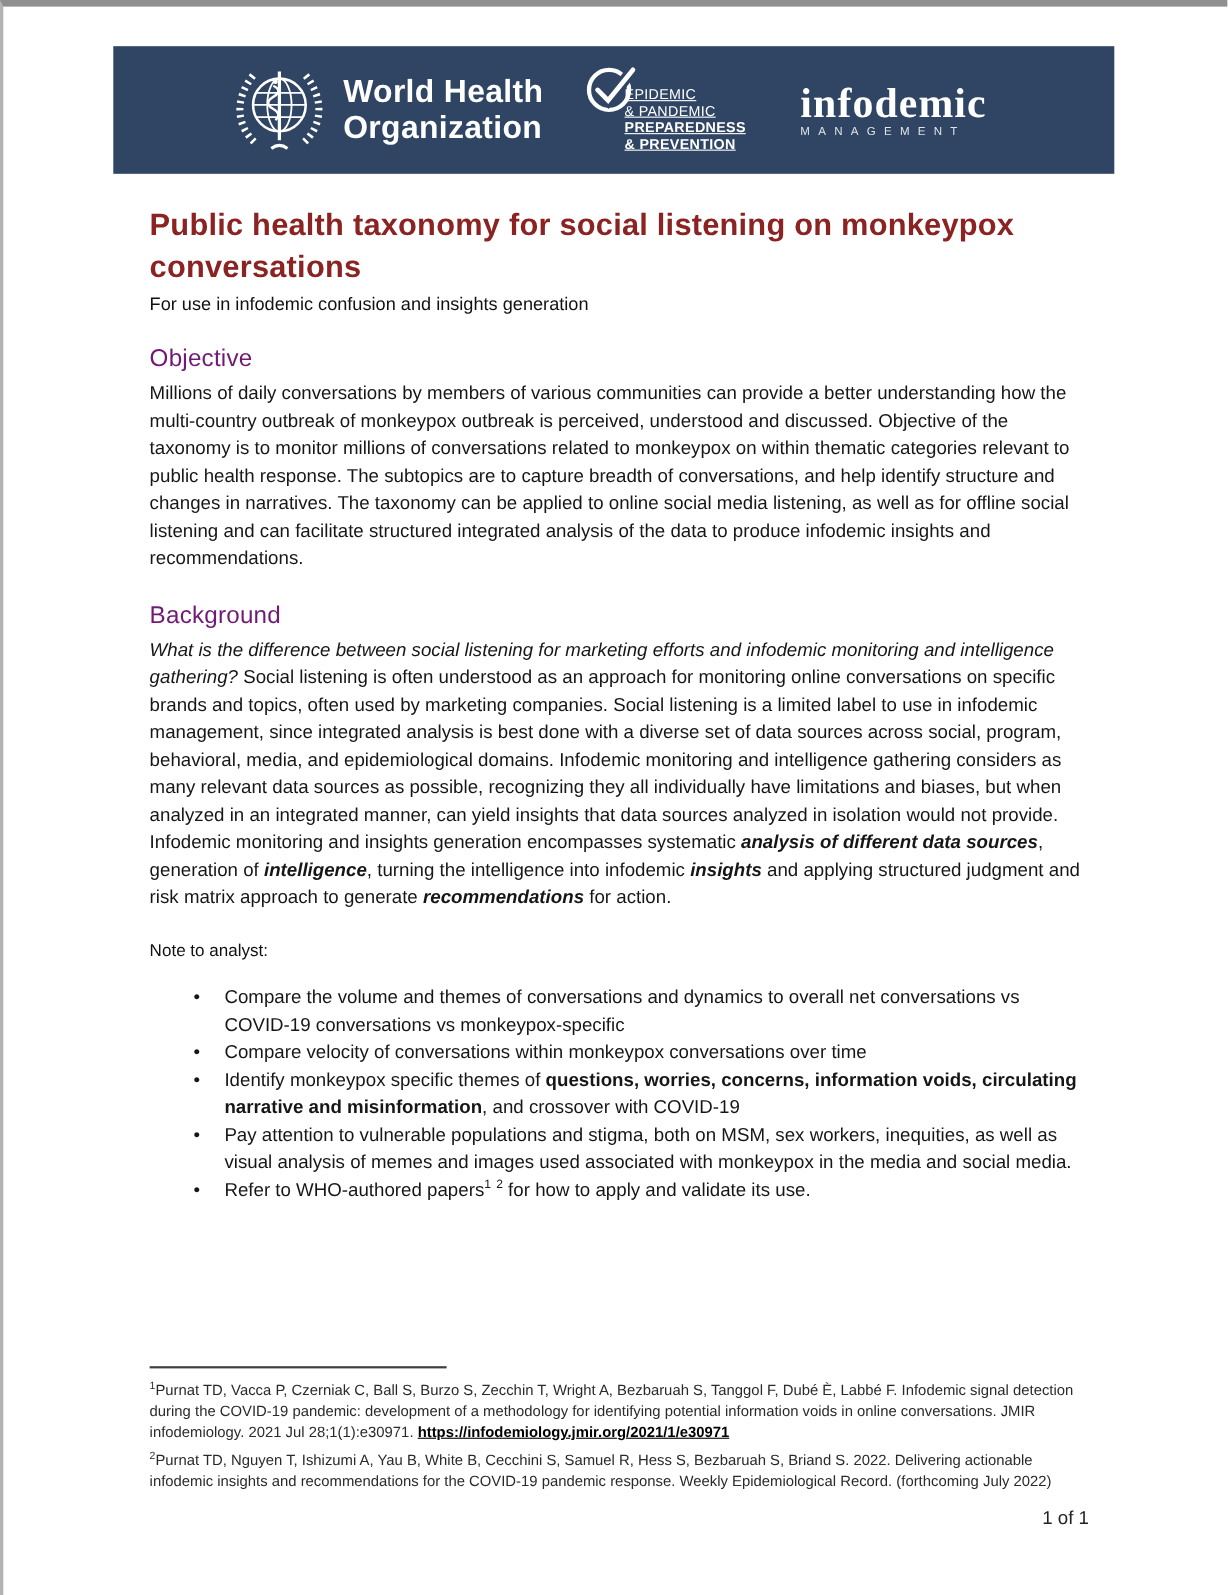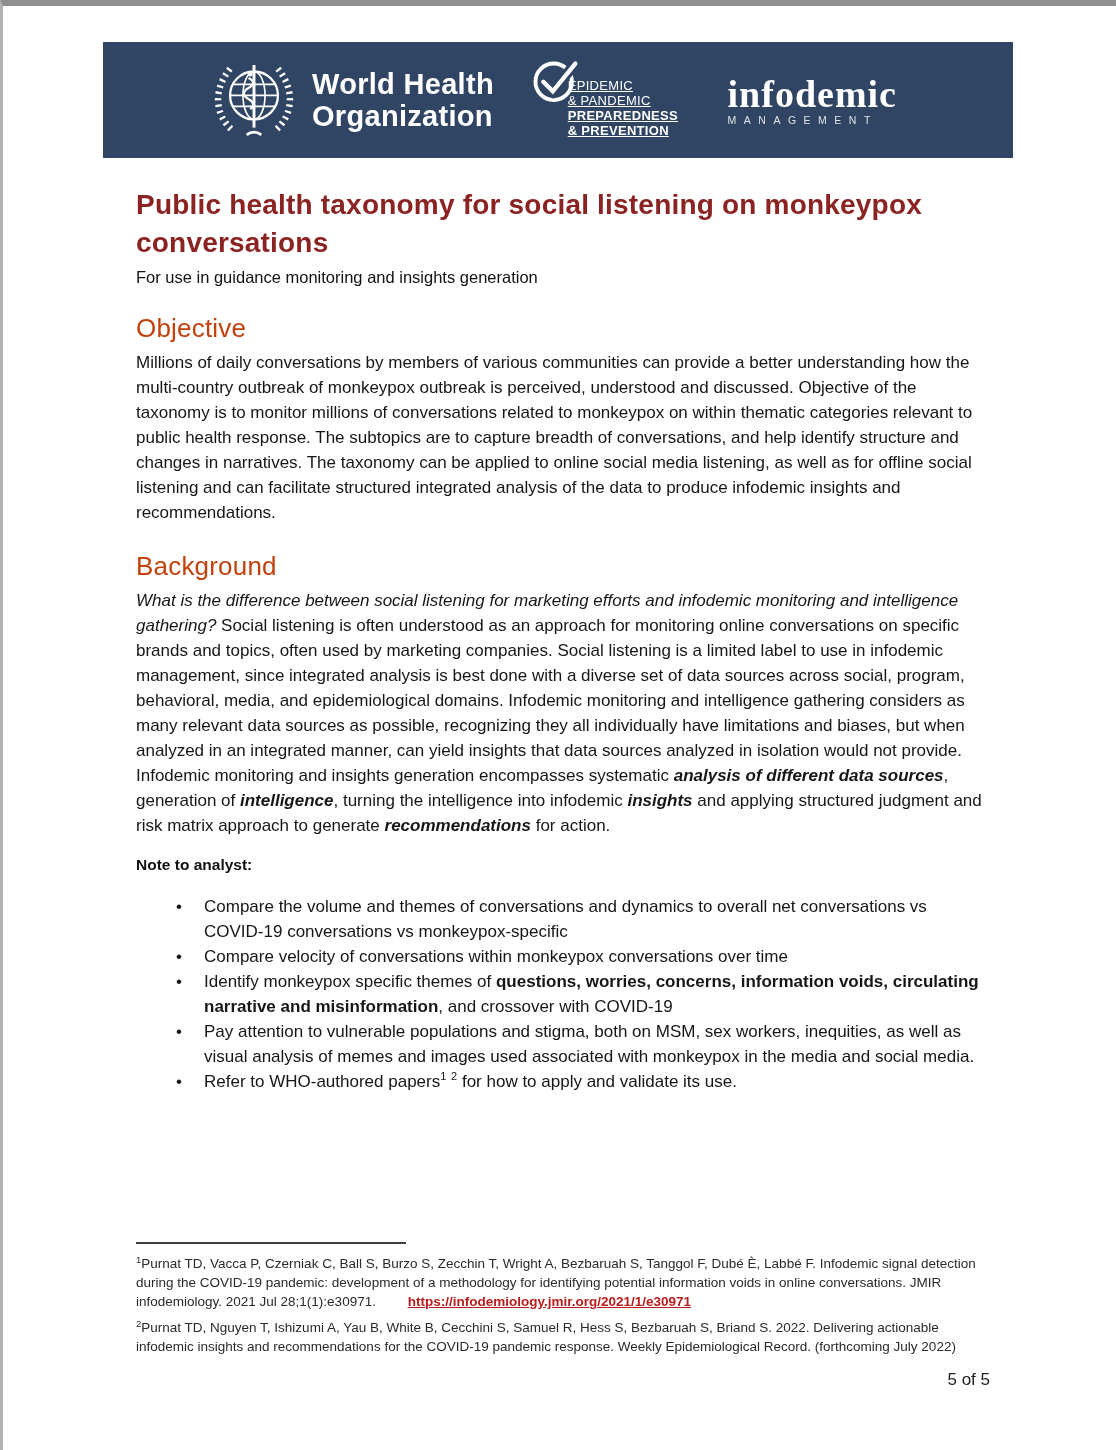--- a/index.html
+++ b/index.html
@@ -28,37 +28,37 @@
   .info-name { font-family: "Liberation Serif", serif; font-size: 38px; line-height: 38px; letter-spacing: 1px; font-weight: bold; }
   .info-sub { font-size: 10.5px; letter-spacing: 7.5px; color: rgba(255,255,255,0.85); margin-top: 1px; }
   
   main { padding: 0 117px 0 133px; }
   .doc-title {
     margin: 28px 0 6px; font-size: 28px; line-height: 38px; font-weight: bold;
     color: #8b2323; max-width: 860px; letter-spacing: 0.2px;
   }
   .doc-subtitle { margin: 0; font-size: 16.5px; color: #111; }
   h2.section-heading {
-    margin: 26px 0 6px; font-size: 26px; font-weight: 400; color: #c2410c; letter-spacing: 0.2px;
+    margin: 26px 0 6px; font-size: 22px; font-weight: 400; color: #701a75; letter-spacing: 0.2px;
   }
   p.body-text { margin: 0; font-size: 17px; line-height: 25px; max-width: 858px; color: #161616; }
   .lead-italic { font-style: italic; }
   .bi { font-weight: bold; font-style: italic; }
   .b { font-weight: bold; }
-  .note-label { margin: 18px 0 0; font-size: 15.5px; font-weight: bold; color: #111; }
+  .note-label { margin: 28px 0 0; font-size: 15.5px; font-weight: normal; color: #111; }
   ul.note-list { list-style: none; margin: 20px 0 0; padding: 0 0 0 38px; max-width: 845px; }
   ul.note-list li { position: relative; padding-left: 30px; font-size: 17px; line-height: 25px; margin: 0; }
   ul.note-list li::before { content: "\2022"; position: absolute; left: 2px; top: 0; font-size: 17px; }
   sup.ref { font-size: 11px; vertical-align: super; line-height: 0; }
   
   .footer-block { position: absolute; left: 133px; right: 126px; bottom: 60px; }
   .fn-divider { width: 270px; border-top: 2px solid #3f3f3f; margin-bottom: 10px; }
   p.fn { margin: 0 0 7px; font-size: 13.5px; line-height: 19px; color: #2a2a2a; max-width: 860px; }
   p.fn sup { font-size: 9.5px; vertical-align: super; line-height: 0; }
-  .fn-link { color: #b91c1c; font-weight: bold; text-decoration: underline; cursor: pointer; margin-left: 28px; }
+  .fn-link { color: #000000; font-weight: bold; text-decoration: underline; cursor: pointer; }
   .page-number { text-align: right; font-size: 17px; color: #222; margin-top: 14px; }
 </style>
 </head>
 <body>
 
 <div class="page">
 
   <header class="banner">
     <div class="who-block">
       <svg class="who-emblem" viewBox="0 0 100 100" fill="none" stroke="#ffffff">
@@ -96,21 +96,21 @@
     </div>
 
     <div class="info-block">
       <div class="info-name">infodemic</div>
       <div class="info-sub">MANAGEMENT</div>
     </div>
   </header>
 
   <main>
     <h1 class="doc-title">Public health taxonomy for social listening on monkeypox conversations</h1>
-    <p class="doc-subtitle">For use in guidance monitoring and insights generation</p>
+    <p class="doc-subtitle">For use in infodemic confusion and insights generation</p>
 
     <h2 class="section-heading">Objective</h2>
     <p class="body-text">Millions of daily conversations by members of various communities can provide a better understanding how the multi-country outbreak of monkeypox outbreak is perceived, understood and discussed. Objective of the taxonomy is to monitor millions of conversations related to monkeypox on within thematic categories relevant to public health response. The subtopics are to capture breadth of conversations, and help identify structure and changes in narratives. The taxonomy can be applied to online social media listening, as well as for offline social listening and can facilitate structured integrated analysis of the data to produce infodemic insights and recommendations.</p>
 
     <h2 class="section-heading">Background</h2>
     <p class="body-text"><span class="lead-italic">What is the difference between social listening for marketing efforts and infodemic monitoring and intelligence gathering?</span><span> Social listening is often understood as an approach for monitoring online conversations on specific brands and topics, often used by marketing companies. Social listening is a limited label to use in infodemic management, since integrated analysis is best done with a diverse set of data sources across social, program, behavioral, media, and epidemiological domains. Infodemic monitoring and intelligence gathering considers as many relevant data sources as possible, recognizing they all individually have limitations and biases, but when analyzed in an integrated manner, can yield insights that data sources analyzed in isolation would not provide. Infodemic monitoring and insights generation encompasses systematic </span><span class="bi">analysis of different data sources</span><span>, generation of </span><span class="bi">intelligence</span><span>, turning the intelligence into infodemic </span><span class="bi">insights</span><span> and applying structured judgment and risk matrix approach to generate </span><span class="bi">recommendations</span><span> for action.</span></p>
 
     <p class="note-label">Note to analyst:</p>
 
     <ul class="note-list">
@@ -119,16 +119,16 @@
       <li><span>Identify monkeypox specific themes of </span><span class="b">questions, worries, concerns, information voids, circulating narrative and misinformation</span><span>, and crossover with COVID-19</span></li>
       <li><span>Pay attention to vulnerable populations and stigma, both on MSM, sex workers, inequities, as well as visual analysis of memes and images used associated with monkeypox in the media and social media.</span></li>
       <li><span>Refer to WHO-authored papers</span><sup class="ref">1</sup>&nbsp;<sup class="ref">2</sup><span> for how to apply and validate its use.</span></li>
     </ul>
   </main>
 
   <div class="footer-block">
     <div class="fn-divider"></div>
     <p class="fn"><sup>1</sup><span>Purnat TD, Vacca P, Czerniak C, Ball S, Burzo S, Zecchin T, Wright A, Bezbaruah S, Tanggol F, Dubé È, Labbé F. Infodemic signal detection during the COVID-19 pandemic: development of a methodology for identifying potential information voids in online conversations. JMIR infodemiology. 2021 Jul 28;1(1):e30971. </span><a class="fn-link">https://infodemiology.jmir.org/2021/1/e30971</a></p>
     <p class="fn"><sup>2</sup><span>Purnat TD, Nguyen T, Ishizumi A, Yau B, White B, Cecchini S, Samuel R, Hess S, Bezbaruah S, Briand S. 2022. Delivering actionable infodemic insights and recommendations for the COVID-19 pandemic response. Weekly Epidemiological Record. (forthcoming July 2022)</span></p>
-    <div class="page-number">5 of 5</div>
+    <div class="page-number">1 of 1</div>
   </div>
 
 </div>
 
 </body></html>

